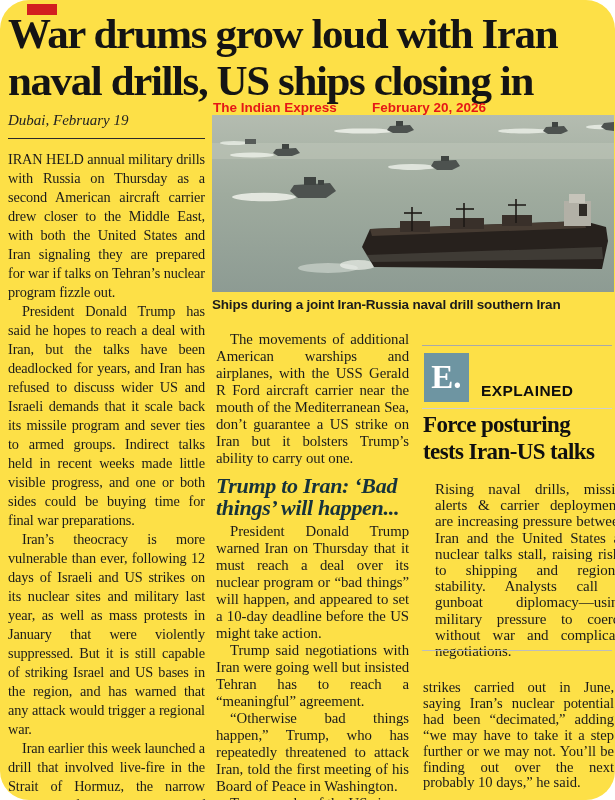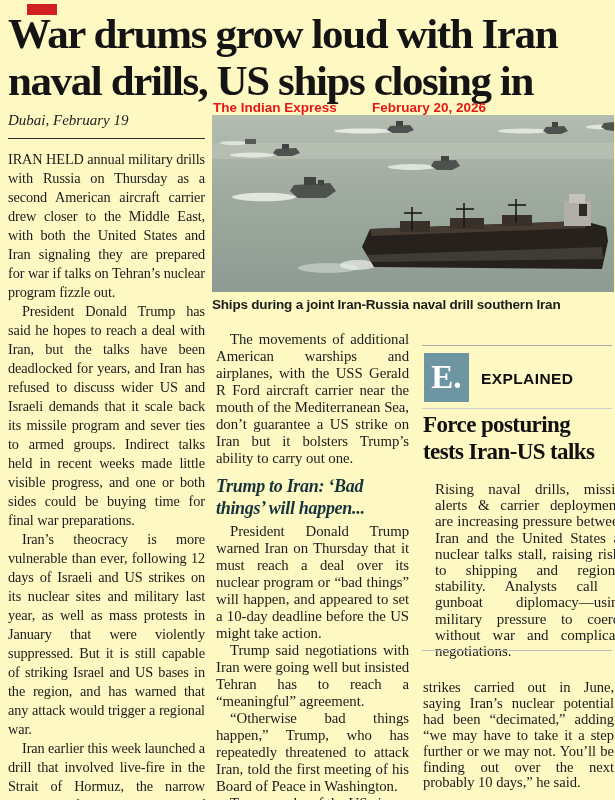--- a/index.html
+++ b/index.html
@@ -1,17 +1,17 @@
 <!DOCTYPE html>
 <html><head>
 <meta charset="utf-8">
 <style>
   html,body{margin:0;padding:0;background:#fff;}
-  .page{position:relative;width:615px;height:800px;background:#fef9c3;overflow:hidden;
-        font-family:"Liberation Serif",serif;color:#1b1b1b;}
+  .page{position:relative;width:615px;height:800px;background:#fde047;overflow:hidden;
+        font-family:"Liberation Serif",serif;color:#1b1b1b;border-radius:29px;}
 
   .red-mark{position:absolute;left:27px;top:4px;width:30px;height:11px;}
 
   .headline{position:absolute;left:8px;top:10px;width:604px;margin:0;
             font-family:"Liberation Serif",serif;font-weight:700;color:#141414;
             font-size:43px;line-height:47px;letter-spacing:-1.4px;}
   .headline span{display:block;white-space:nowrap;}
 
   .ov{position:absolute;font-family:"Liberation Sans",sans-serif;font-weight:700;
       font-size:13.5px;white-space:nowrap;}
@@ -30,28 +30,28 @@
   .photo{position:absolute;left:212px;top:115px;width:402px;height:177px;overflow:hidden;}
   .photo svg{display:block;width:100%;height:100%;}
   .caption{position:absolute;left:212px;top:297px;width:402px;
            font-family:"Liberation Sans",sans-serif;font-weight:700;font-size:13.5px;
            color:#1c1c1c;letter-spacing:-0.2px;}
 
   .col2{position:absolute;left:216px;top:331px;width:193px;}
   .body2{margin:0;font-size:14.8px;line-height:17px;text-align:justify;
          letter-spacing:-0.05px;}
   .subhead{margin:8px 0 4px 0;font-family:"Liberation Serif",serif;
-           font-weight:700;font-style:italic;font-size:18px;line-height:22px;
+           font-weight:700;font-style:italic;font-size:22px;line-height:22px;
            color:#17333b;letter-spacing:-0.3px;}
 
   .ex-rule-top{position:absolute;left:422px;top:345px;width:190px;border-top:1px solid #a9a9a9;}
   .e-box{position:absolute;left:424px;top:353px;width:45px;height:49px;
          color:#fff;font-family:"Liberation Serif",serif;font-weight:700;
          font-size:33px;line-height:49px;text-align:center;}
-  .kicker{position:absolute;left:481px;top:370px;font-family:"Liberation Sans",sans-serif;
+  .kicker{position:absolute;left:481px;top:382px;font-family:"Liberation Sans",sans-serif;
           font-weight:700;font-size:15.5px;letter-spacing:0.4px;color:#0d0d0d;}
   .ex-rule-mid{position:absolute;left:422px;top:408px;width:190px;border-top:1px solid #cfcfcf;}
   .ex-title{position:absolute;left:423px;top:412px;width:190px;
             font-weight:700;font-size:23px;line-height:26.5px;color:#101010;
             letter-spacing:-0.6px;}
   .ex-body{position:absolute;left:423px;top:469px;width:191px;margin:12px;
            font-size:15px;line-height:16.2px;text-align:justify;letter-spacing:-0.05px;}
   .ex-rule-bottom{position:absolute;left:422px;top:650px;width:190px;border-top:1px solid #bdbdbd;}
   .cont{position:absolute;left:423px;top:680px;width:191px;margin:0;
         font-size:14.6px;line-height:15.9px;text-align:justify;letter-spacing:-0.05px;}

